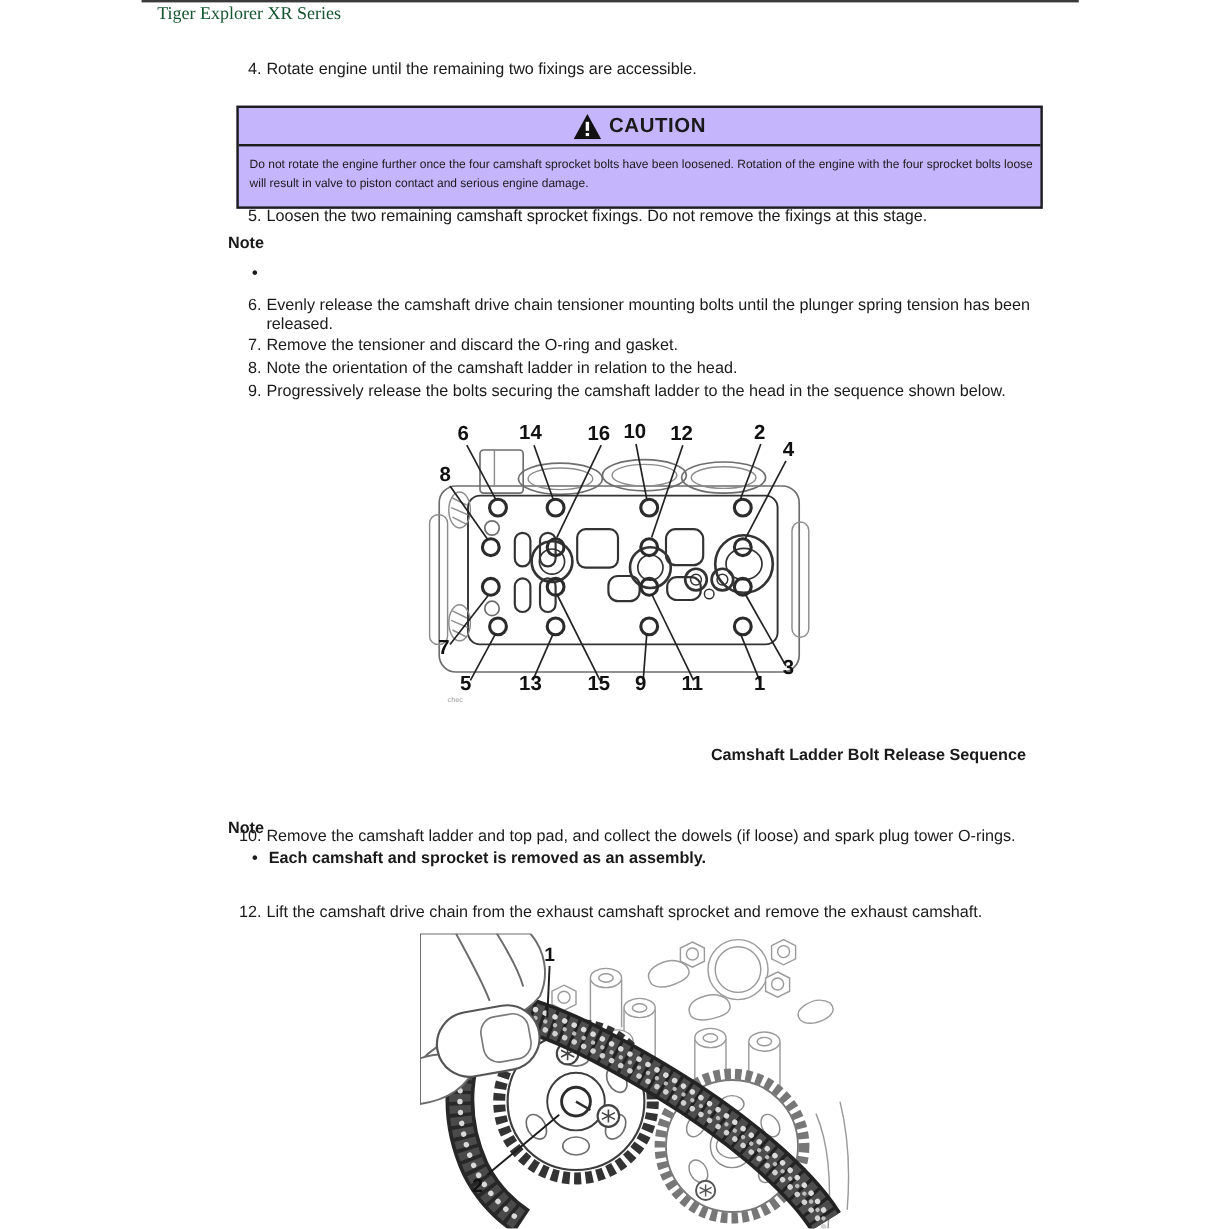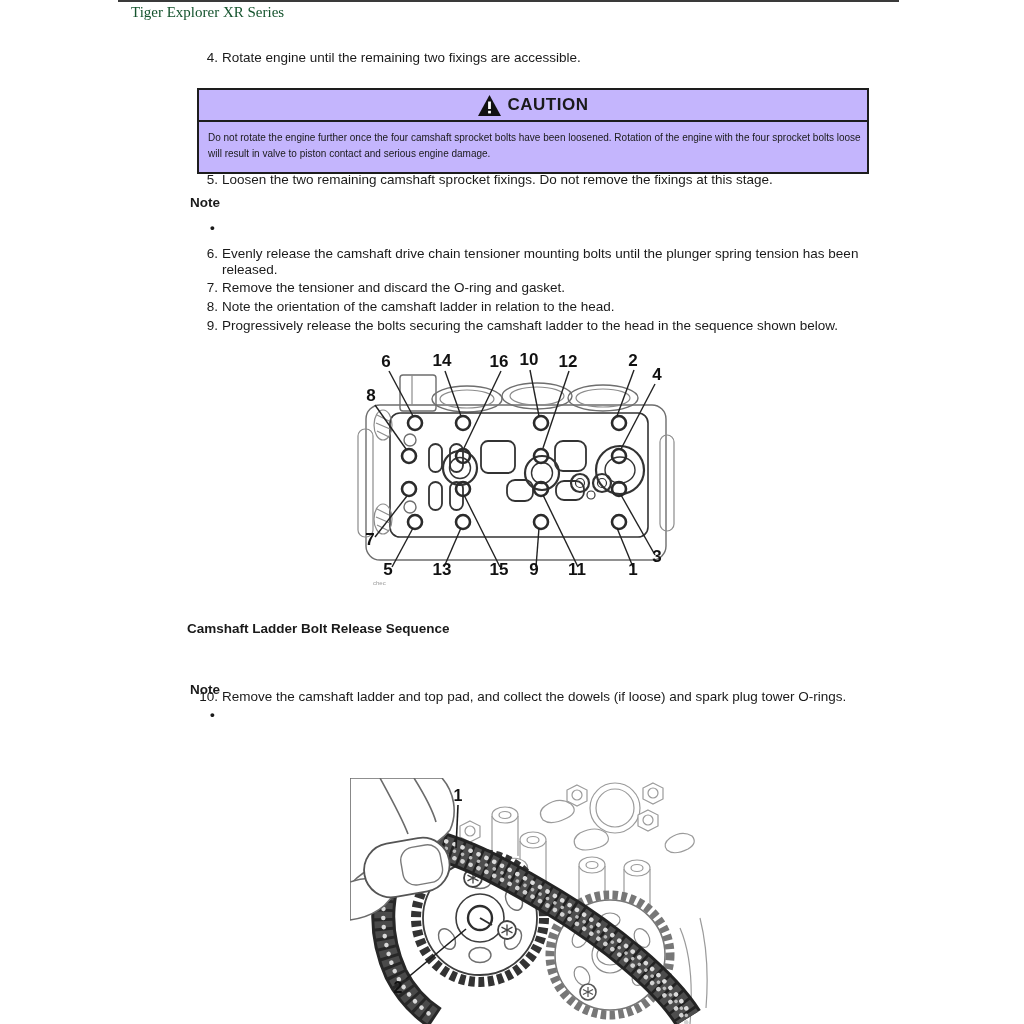--- a/index.html
+++ b/index.html
@@ -12,21 +12,21 @@
   .step .num{flex:none;width:40px;text-align:right;padding-right:4px;}
   .step .txt{flex:1;}
   .notelbl{position:absolute;left:190px;font-size:13.5px;font-weight:bold;}
   .bullet{position:absolute;left:210px;width:660px;display:flex;font-size:13.5px;
           font-weight:bold;line-height:16px;}
   .bullet .dot{flex:none;width:14px;}
   .caution{position:absolute;left:197px;top:72px;width:668px;border:2px solid #1d1d1d;background:#c4b5fd;margin-top:16px;}
   .caution-head{height:30px;border-bottom:2px solid #1d1d1d;display:flex;align-items:center;
                 justify-content:center;gap:7px;font-size:17px;font-weight:bold;letter-spacing:.5px;}
   .caution-body{padding:8px 6px 10px 9px;font-size:10px;line-height:16px;}
-  .caption{position:absolute;left:187px;top:621px;width:668px;text-align:left;
+  .caption{position:absolute;left:187px;top:621px;width:668px;text-align:right;
            font-size:13.5px;font-weight:bold;}
   .fig{position:absolute;}
   svg text.lbl{font-family:"Liberation Sans",sans-serif;font-weight:bold;font-size:17px;fill:#111;}
   svg text.lbl2{font-family:"Liberation Sans",sans-serif;font-weight:bold;font-size:16px;fill:#111;}
   svg .ln{stroke:#222;stroke-width:1.4;}
   svg .art{stroke:#6e6e6e;fill:none;stroke-width:1.4;}
   svg .art2{stroke:#8c8c8c;fill:none;stroke-width:1.2;}
   svg .dark{stroke:#333;fill:none;stroke-width:2.2;}
   svg .bg{stroke:#9b9b9b;fill:#fff;stroke-width:1.2;}
 </style>
@@ -200,22 +200,27 @@
   <div class="caption">Camshaft Ladder Bolt Release Sequence</div>
 
   <div class="step" style="top:689px">
     <span class="num">10.</span>
     <span class="txt">Remove the camshaft ladder and top pad, and collect the dowels (if loose) and spark plug tower O-rings.</span>
   </div>
 
   <div class="notelbl" style="top:682px">Note</div>
   <div class="bullet" style="top:707px">
     <span class="dot">•</span>
-  </div>
-
+    <span>Each camshaft and sprocket is removed as an assembly.</span>
+  </div>
+
+  <div class="step" style="top:752px">
+    <span class="num">12.</span>
+    <span class="txt">Lift the camshaft drive chain from the exhaust camshaft sprocket and remove the exhaust camshaft.</span>
+  </div>
 
   <div class="fig" style="left:350px;top:778px;width:360px;height:246px">
   <svg width="360" height="246" viewBox="0 0 360 246">
 
     <g>
       <circle cx="265" cy="30" r="25" class="bg"></circle>
           <circle cx="265" cy="30" r="19" class="bg"></circle>
       <g class="bg">
         <polygon points="120,43 130,48 130,59 120,64 110,59 110,48"></polygon>
             <circle cx="120" cy="53" r="5"></circle>

